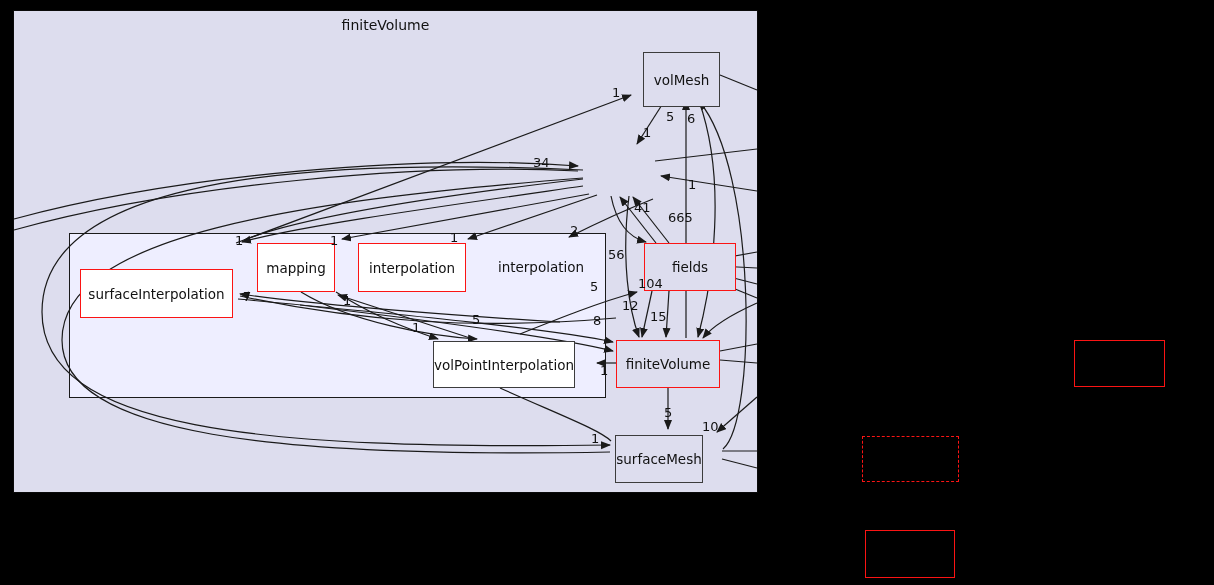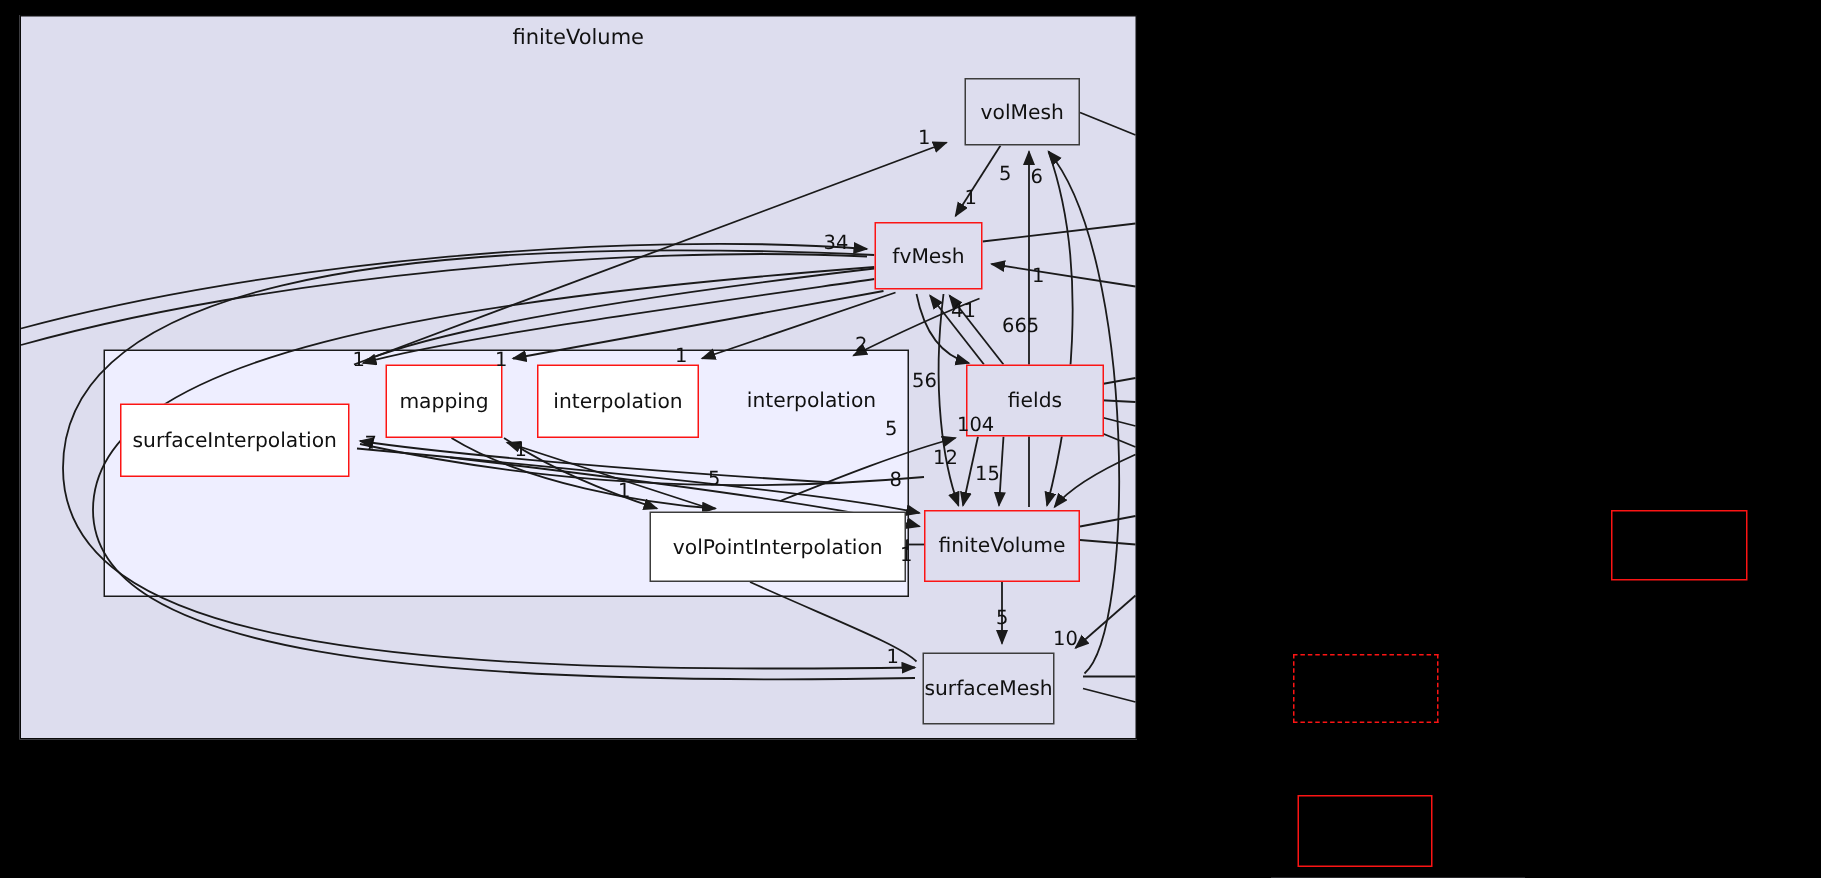--- a/index.html
+++ b/index.html
@@ -88,39 +88,38 @@
       <path d="M722,459 L757,468"></path>
       <path d="M720,75 L757,90"></path>
       <path d="M655,161 L757,149"></path>
       <path d="M500,388 C560,415 600,430 611,441"></path>
     </g>
   </svg>
 
   <div class="cluster-title">finiteVolume</div>
   <div class="cluster-inner-label">interpolation</div>
 
-  <div class="node b-dark f-lav" style="left:643px;top:52px;width:77px;height:45px;">volMesh</div>
-  <div class="node b-red f-lav" style="left:583px;top:148px;width:72px;height:45px;">fvMesh</div>
+  <div class="node b-dark f-lav" style="left:643px;top:52px;width:77px;height:55px;">volMesh</div>
   <div class="node b-red f-lav" style="left:644px;top:243px;width:92px;height:48px;">fields</div>
   <div class="node b-red f-white" style="left:80px;top:243px;width:153px;height:49px;margin-top:26px;">surfaceInterpolation</div>
   <div class="node b-red f-white" style="left:257px;top:243px;width:78px;height:49px;">mapping</div>
   <div class="node b-red f-white" style="left:358px;top:243px;width:108px;height:49px;">interpolation</div>
-  <div class="node b-dark f-white" style="left:433px;top:341px;width:171px;height:47px;">volPointInterpolation</div>
+  <div class="node b-dark f-white" style="left:433px;top:341px;width:142px;height:47px;">volPointInterpolation</div>
   <div class="node b-red f-lav" style="left:616px;top:340px;width:104px;height:48px;">finiteVolume</div>
   <div class="node b-dark f-lav" style="left:615px;top:435px;width:88px;height:48px;">surfaceMesh</div>
 
   <div class="node b-red f-black" style="left:1074px;top:340px;width:91px;height:47px;"></div>
   <div class="node f-black" style="left:862px;top:436px;width:97px;height:46px;border:1.6px dashed #fb1414;"></div>
   <div class="node b-red f-black" style="left:865px;top:530px;width:90px;height:48px;"></div>
 
   <div class="elbl" style="left:612px;top:86px;">1</div>
   <div class="elbl" style="left:666px;top:110px;">5</div>
   <div class="elbl" style="left:687px;top:112px;">6</div>
   <div class="elbl" style="left:643px;top:126px;">1</div>
-  <div class="elbl" style="left:549px;top:156px;">34</div>
+  <div class="elbl" style="left:533px;top:156px;">34</div>
   <div class="elbl" style="left:688px;top:178px;">1</div>
   <div class="elbl" style="left:608px;top:201px;margin-top:47px;">56</div>
   <div class="elbl" style="left:634px;top:201px;">41</div>
   <div class="elbl" style="left:636px;top:211px;margin-left:32px;">665</div>
   <div class="elbl" style="left:570px;top:224px;">2</div>
   <div class="elbl" style="left:235px;top:234px;">1</div>
   <div class="elbl" style="left:330px;top:234px;">1</div>
   <div class="elbl" style="left:450px;top:231px;">1</div>
   <div class="elbl" style="left:243px;top:290px;">7</div>
   <div class="elbl" style="left:343px;top:294px;">1</div>

